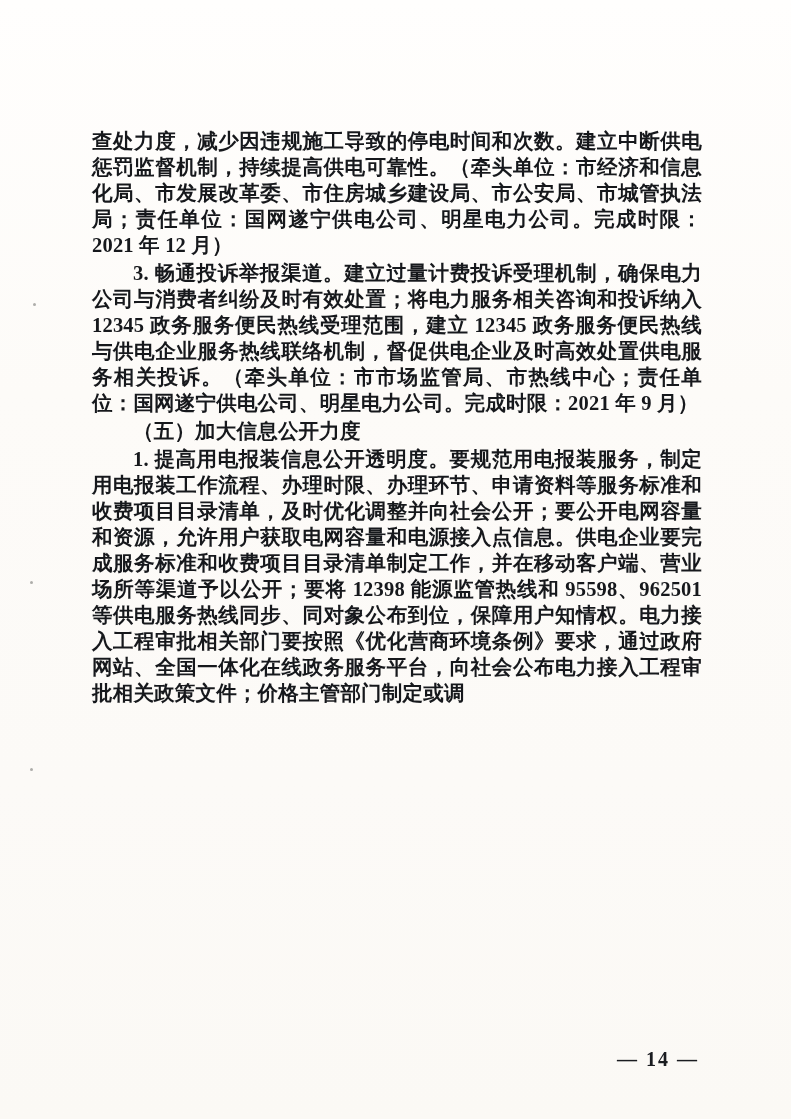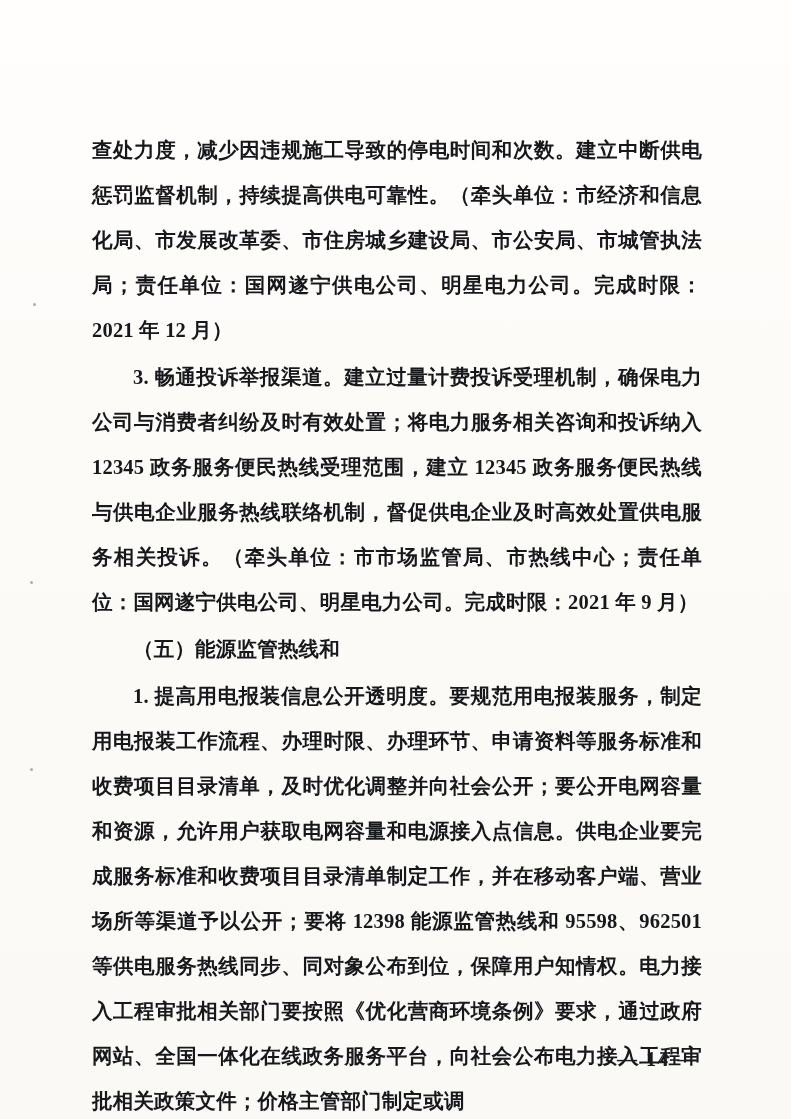--- a/index.html
+++ b/index.html
@@ -30,21 +30,21 @@
   }
   .content {
     position: absolute;
     left: 92px;
     top: 128px;
     width: 610px;
   }
   p {
     margin: 0 0 2px 0;
     font-size: 20.5px;
-    line-height: 45px;
+    line-height: 26px;
     color: #16181c;
     text-align: justify;
     text-justify: inter-ideograph;
     letter-spacing: 0.2px;
     font-weight: 600;
   }
   p.indent {
     text-indent: 2em;
   }
   .heading {
@@ -81,19 +81,19 @@
 
   <span class="margin-mark mark-1"></span>
   <span class="margin-mark mark-2"></span>
   <span class="margin-mark mark-3"></span>
 
   <div class="content">
     <p>查处力度，减少因违规施工导致的停电时间和次数。建立中断供电惩罚监督机制，持续提高供电可靠性。（牵头单位：市经济和信息化局、市发展改革委、市住房城乡建设局、市公安局、市城管执法局；责任单位：国网遂宁供电公司、明星电力公司。完成时限：2021 年 12 月）</p>
 
     <p class="indent">3. 畅通投诉举报渠道。建立过量计费投诉受理机制，确保电力公司与消费者纠纷及时有效处置；将电力服务相关咨询和投诉纳入 12345 政务服务便民热线受理范围，建立 12345 政务服务便民热线与供电企业服务热线联络机制，督促供电企业及时高效处置供电服务相关投诉。（牵头单位：市市场监管局、市热线中心；责任单位：国网遂宁供电公司、明星电力公司。完成时限：2021 年 9 月）</p>
 
-    <p class="heading">（五）能源监管热线和</p>
+    <p class="heading">（五）加大信息公开力度</p>
 
     <p class="indent">1. 提高用电报装信息公开透明度。要规范用电报装服务，制定用电报装工作流程、办理时限、办理环节、申请资料等服务标准和收费项目目录清单，及时优化调整并向社会公开；要公开电网容量和资源，允许用户获取电网容量和电源接入点信息。供电企业要完成服务标准和收费项目目录清单制定工作，并在移动客户端、营业场所等渠道予以公开；要将 12398 能源监管热线和 95598、962501 等供电服务热线同步、同对象公布到位，保障用户知情权。电力接入工程审批相关部门要按照《优化营商环境条例》要求，通过政府网站、全国一体化在线政务服务平台，向社会公布电力接入工程审批相关政策文件；价格主管部门制定或调</p>
   </div>
 
   <div class="page-number">— 14 —</div>
 </div>
 
 </body></html>

